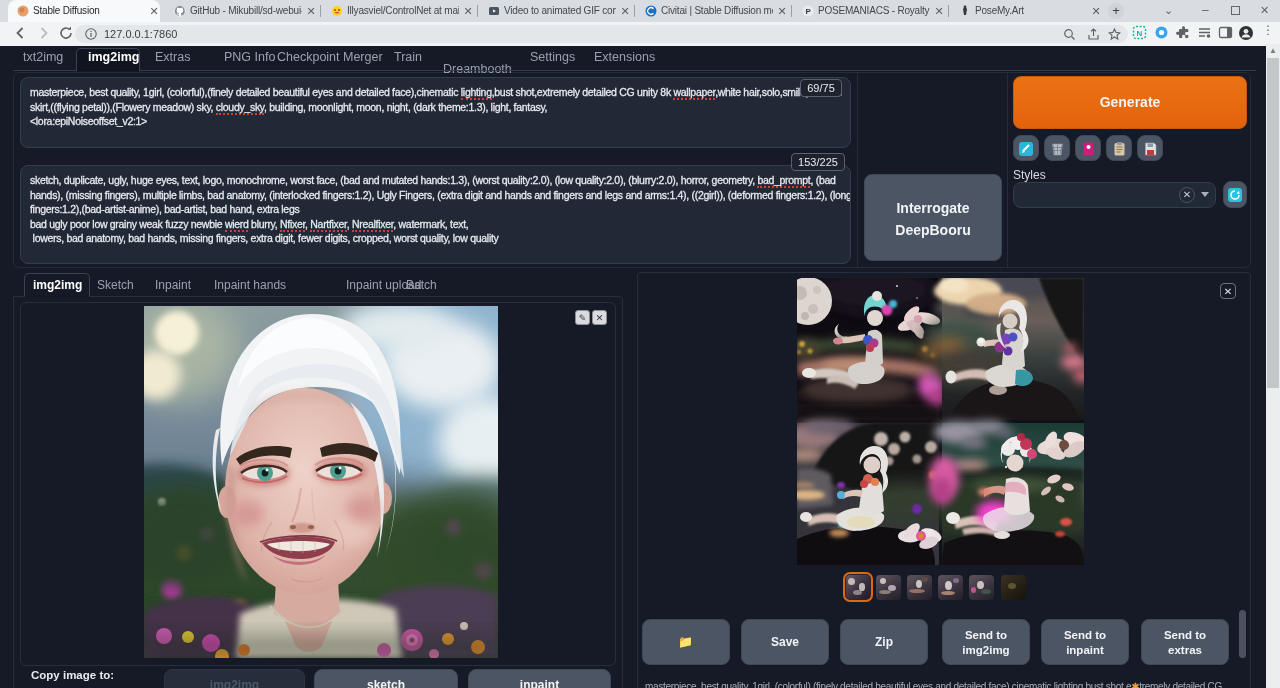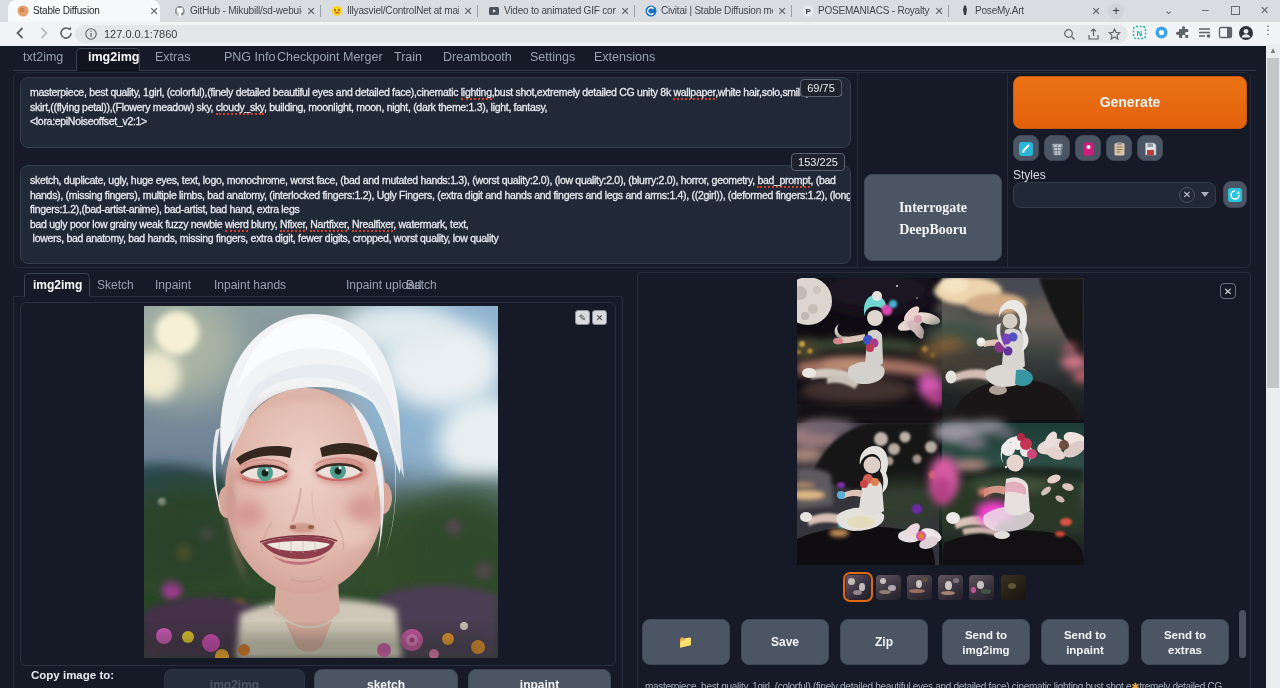--- a/index.html
+++ b/index.html
@@ -168,35 +168,35 @@
     <div style="position:absolute; left:13px; top:26px; width:1238px; height:196px; border:1px solid #242c3a; border-radius:6px;"></div>
     <div style="position:absolute; left:857px; top:27px; width:1px; height:194px; background:#242c3a;"></div>
     <div style="position:absolute; left:1007px; top:27px; width:1px; height:194px; background:#242c3a;"></div>
     <div id="nav">
       <span class="navtab" style="left:23px;">txt2img</span>
       <span class="navtab" style="left:88px;color:#fff;font-weight:bold;">img2img</span>
       <span class="navtab" style="left:155px;">Extras</span>
       <span class="navtab" style="left:224px;">PNG Info</span>
       <span class="navtab" style="left:277px;">Checkpoint Merger</span>
       <span class="navtab" style="left:394px;">Train</span>
-      <span class="navtab" style="left:443px;">Dreambooth</span>
+      <span class="navtab" style="left:443px;margin-top:12px;">Dreambooth</span>
       <span class="navtab" style="left:530px;">Settings</span>
       <span class="navtab" style="left:594px;">Extensions</span>
       <div id="navline"></div>
       <div style="position:absolute;left:76px;top:2px;width:64px;height:23px;border:1px solid #3a4354;border-bottom:none;border-radius:5px 5px 0 0;background:#10141f;"></div>
       <span class="navtab" style="left:88px;color:#fff;font-weight:bold;z-index:3;">img2img</span>
     </div>
 
     <div class="txtbox" style="left:20px; top:31px; width:831px; height:71px;">masterpiece, best quality, 1girl, (colorful),(finely detailed beautiful eyes and detailed face),cinematic <span class="red-sq">lighting</span>,bust shot,extremely detailed CG unity 8k <span class="red-sq">wallpaper</span>,white hair,solo,smile,intricate<br>skirt,((flying petal)),(Flowery meadow) sky, <span class="red-sq">cloudy_sky</span>, building, moonlight, moon, night, (dark theme:1.3), light, fantasy,<br>&lt;lora:epiNoiseoffset_v2:1&gt;</div>
     <div class="counter" style="left:800px; top:33px; width:42px; height:18px; line-height:16px;">69/75</div>
 
     <div class="txtbox" style="left:20px; top:119px; width:831px; height:99px;">sketch, duplicate, ugly, huge eyes, text, logo, monochrome, worst face, (bad and mutated hands:1.3), (worst quality:2.0), (low quality:2.0), (blurry:2.0), horror, geometry, <span class="red-sq">bad_prompt</span>, (bad<br>hands), (missing fingers), multiple limbs, bad anatomy, (interlocked fingers:1.2), Ugly Fingers, (extra digit and hands and fingers and legs and arms:1.4), ((2girl)), (deformed fingers:1.2), (long<br>fingers:1.2),(bad-artist-anime), bad-artist, bad hand, extra legs<br>bad ugly poor low grainy weak fuzzy newbie <span class="red-sq">wierd</span> blurry, <span class="red-sq">Nfixer</span>, <span class="red-sq">Nartfixer</span>, <span class="red-sq">Nrealfixer</span>, watermark, text,<br>&nbsp;lowers, bad anatomy, bad hands, missing fingers, extra digit, fewer digits, cropped, worst quality, low quality</div>
     <div class="counter" style="left:791px; top:107px; width:54px; height:18px; line-height:16px;">153/225</div>
 
-    <div class="btn" style="left:864px; top:128px; width:138px; height:87px; font-size:14px; padding-top:22px; line-height:22px;font-family:Liberation Serif, serif;">Interrogate<br>DeepBooru</div>
+    <div class="btn" style="left:864px; top:128px; width:138px; height:87px; font-size:14px; padding-top:22px; line-height:22px;">Interrogate<br>DeepBooru</div>
 
     <div class="btn" style="left:1013px; top:30px; width:234px; height:53px; background:linear-gradient(#ec7214,#e2620c); border:1px solid #c75a10; font-size:14px; line-height:51px;">Generate</div>
 
     <div class="btn" style="left:1013px; top:89px; width:26px; height:26px;"><svg width="16" height="16" viewBox="0 0 16 16" style="margin-top:5px;">
           <rect x="1" y="1" width="14" height="14" rx="3" fill="#29b6d8"></rect>
           <path d="M11 4L5 10" stroke="#fff" stroke-width="2"></path>
           <path d="M4 12l1-3 2 2z" fill="#fff"></path>
         </svg></div>
     <div class="btn" style="left:1044px; top:89px; width:26px; height:26px;"><svg width="15" height="16" viewBox="0 0 15 16" style="margin-top:5px;">
           <path d="M2.5 3h10l-1.5 11h-7z" fill="#b9bfc7" stroke="#888f99" stroke-width=".7"></path>

